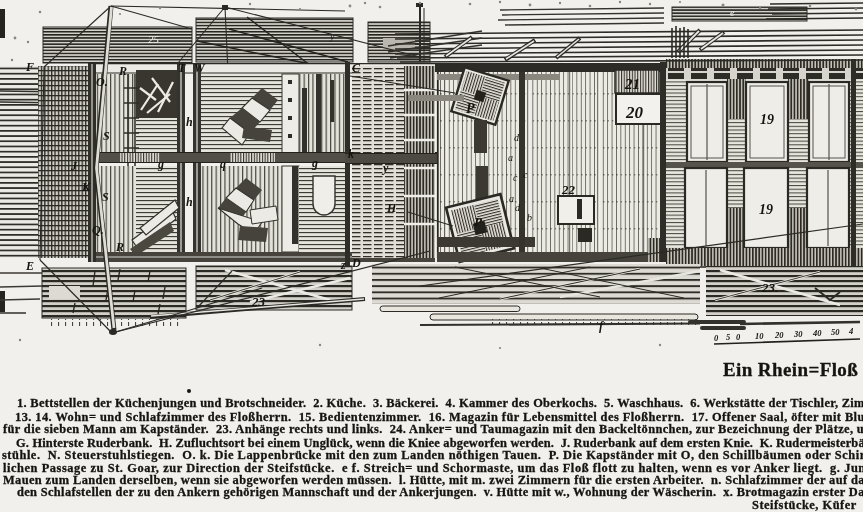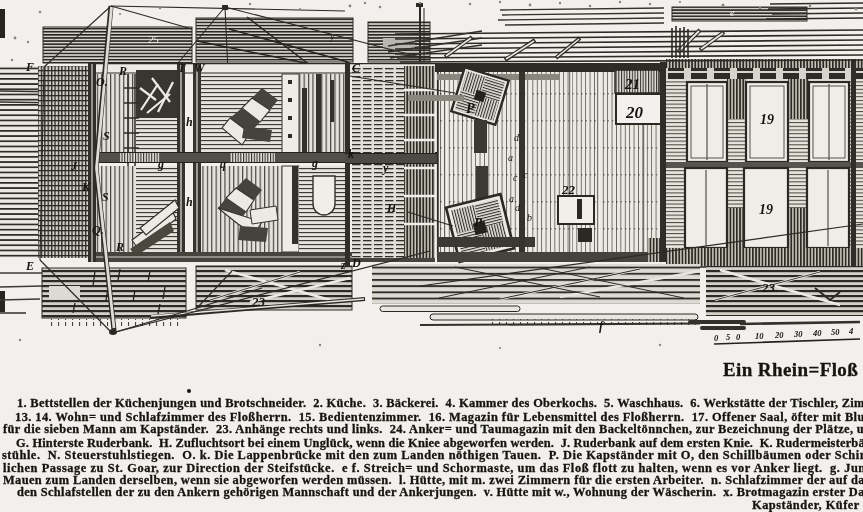--- a/index.html
+++ b/index.html
@@ -651,13 +651,13 @@
 <div class="ln" style="left:16px;top:436px;letter-spacing:0.19px;">G. Hinterste Ruderbank. &nbsp;H. Zufluchtsort bei einem Unglück, wenn die Kniee abgeworfen werden. &nbsp;J. Ruderbank auf dem ersten Knie. &nbsp;K. Rudermeisterbä</div>
 
 <div class="ln" style="left:2px;top:448px;letter-spacing:0.54px;">stühle. &nbsp;N. Steuerstuhlstiegen. &nbsp;O. k. Die Lappenbrücke mit den zum Landen nöthigen Tauen. &nbsp;P. Die Kapständer mit O, den Schillbäumen oder Schir</div>
 
 <div class="ln" style="left:3px;top:461px;letter-spacing:0.56px;">lichen Passage zu St. Goar, zur Direction der Steifstücke. &nbsp;e f. Streich= und Schormaste, um das Floß flott zu halten, wenn es vor Anker liegt. &nbsp;g. Jun</div>
 
 <div class="ln" style="left:3px;top:473px;letter-spacing:0.39px;">Mauen zum Landen derselben, wenn sie abgeworfen werden müssen. &nbsp;l. Hütte, mit m. zwei Zimmern für die ersten Arbeiter. &nbsp;n. Schlafzimmer der auf da</div>
 
 <div class="ln" style="left:17px;top:485px;letter-spacing:0.35px;">den Schlafstellen der zu den Ankern gehörigen Mannschaft und der Ankerjungen. &nbsp;v. Hütte mit w., Wohnung der Wäscherin. &nbsp;x. Brotmagazin erster Da</div>
 
-<div class="ln" style="left:752px;top:498px;letter-spacing:0.5px;">Kapständer, Küfer</div>
+<div class="ln" style="left:752px;top:498px;letter-spacing:0.5px;">Steifstücke, Küfer</div>
 
 </body></html>

